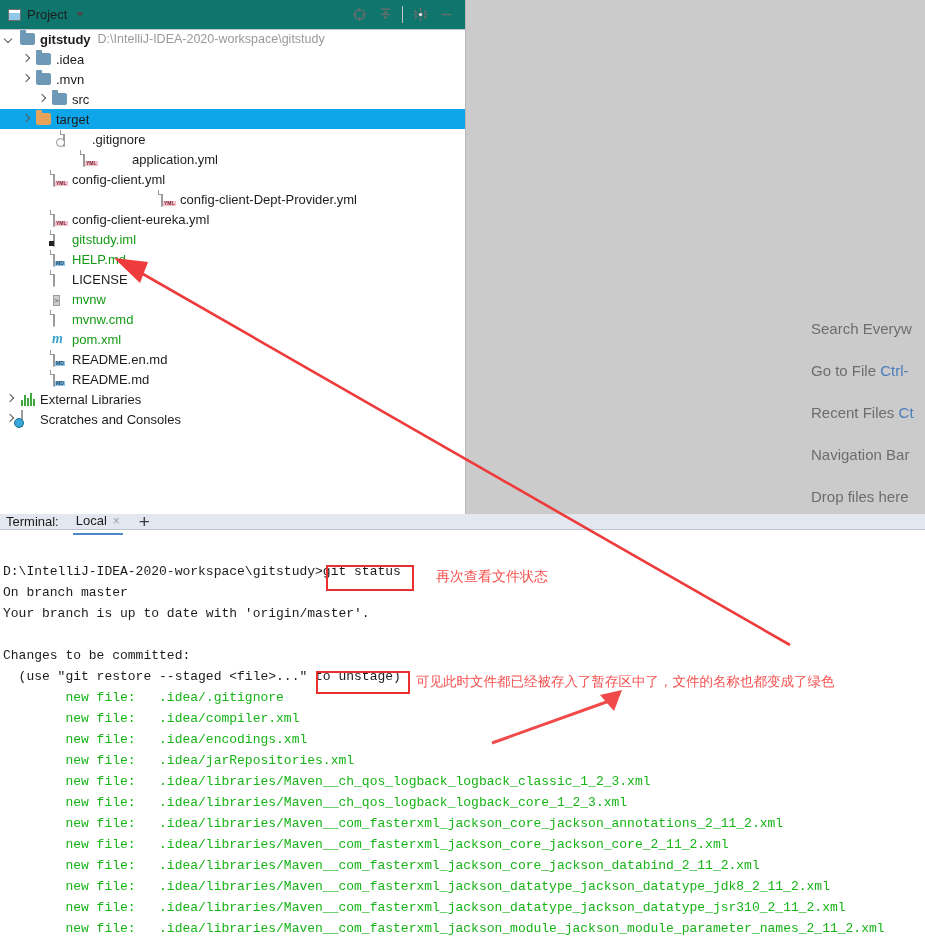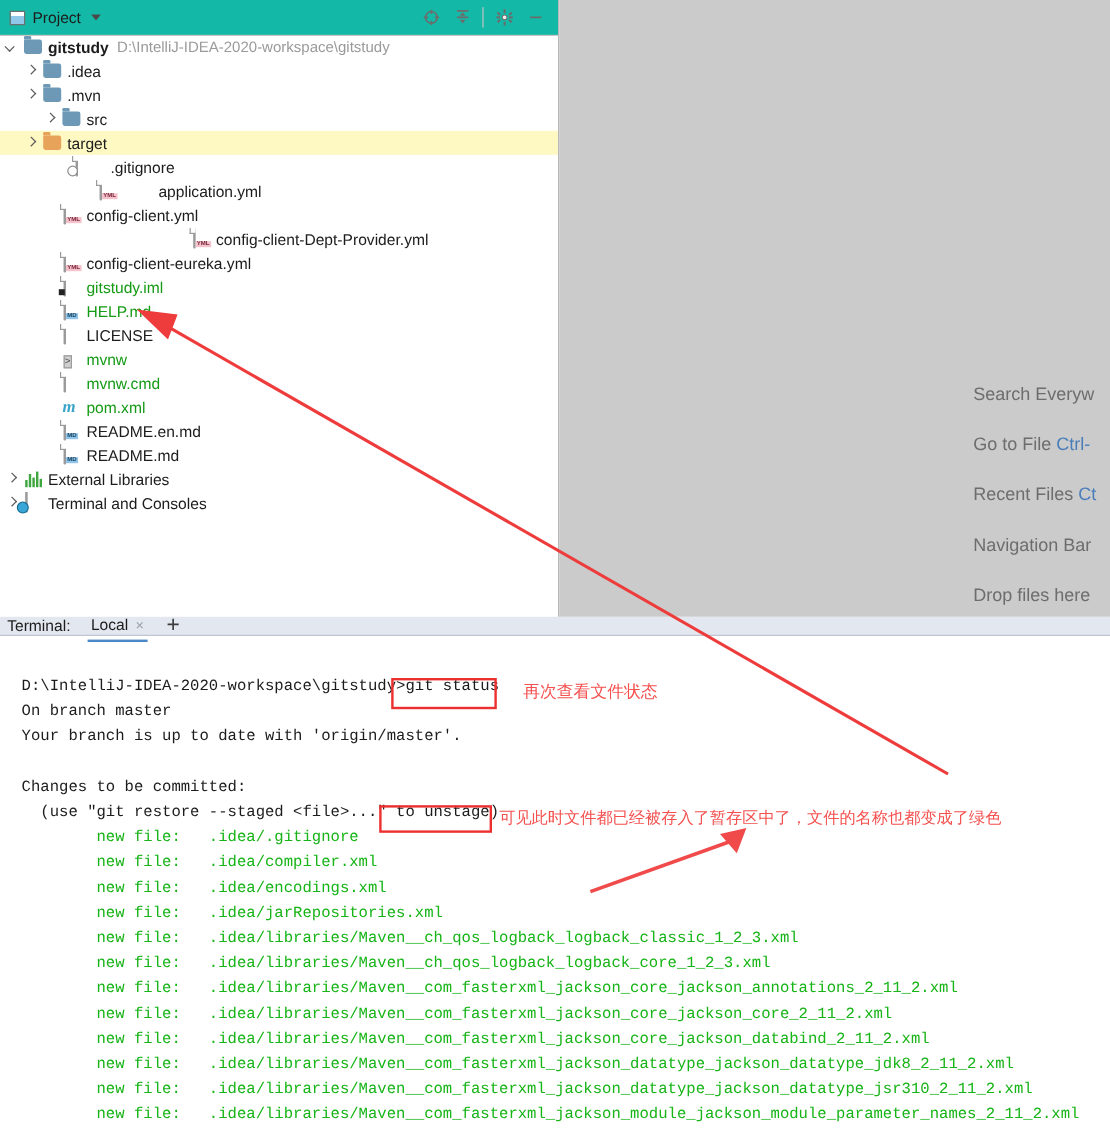--- a/index.html
+++ b/index.html
@@ -14,42 +14,42 @@
 
   
   .project-panel{
     position:absolute;left:0;top:0;width:466px;height:514px;
     background:#ffffff;
     border-right:1px solid #b8b8b8;
     box-sizing:border-box;
   }
   .pp-header{
     position:absolute;left:0;top:0;width:465px;height:29px;
-    background:#14b8a6;
+    background:#0f766e;
     border-bottom:1px solid #c6c6c6;
     display:flex;align-items:center;
   }
   .pp-title-wrap{display:flex;align-items:center;padding-left:8px;gap:6px;}
   .pp-winicon{
     width:13px;height:12px;border:1.6px solid #6e6e6e;box-sizing:border-box;
     background:linear-gradient(to bottom,#ffffff 0 35%,#8fc8e8 35% 100%);
   }
   .pp-title{font-size:13px;color:#1c1c1c;}
   .caret-down{
     width:0;height:0;border-left:4.5px solid transparent;border-right:4.5px solid transparent;
     border-top:5px solid #4a4a4a;margin-left:3px;
   }
   .pp-tools{margin-left:auto;display:flex;align-items:center;gap:0px;padding-right:6px;}
   .tool-btn{width:26px;height:27px;display:flex;align-items:center;justify-content:center;}
   .tb-sep{width:1px;height:17px;background:#c3c3c3;margin:0 4px;}
 
   
   .tree{position:absolute;left:0;top:29px;width:465px;bottom:0;overflow:hidden;}
   .row{height:20px;display:flex;align-items:center;font-size:13px;color:#1c1c1c;white-space:nowrap;}
-  .row.sel{background:#fef9c3;}
+  .row.sel{background:#0ea5e9;}
   .arrow{
     width:9px;height:9px;margin-left:0px;flex:0 0 auto;position:relative;
   }
   .arrow.closed::after{
     content:"";position:absolute;left:2px;top:0px;
     width:5px;height:5px;border-right:1.6px solid #5a5a5a;border-top:1.6px solid #5a5a5a;
     transform:rotate(45deg);
   }
   .arrow.open::after{
     content:"";position:absolute;left:0px;top:1px;
@@ -127,21 +127,21 @@
   }
   .tab.active{border-bottom:2.5px solid #4a88c7;}
   .tab-name{font-size:13px;color:#1c1c1c;}
   .tab-close{color:#9aa0ab;font-size:12px;}
   .tab-add{margin-left:16px;color:#3c3c3c;font-size:19px;line-height:19px;font-weight:300;}
 
   .term-body{
     position:absolute;left:0;top:543px;width:925px;bottom:12px;background:#ffffff;
     font-family:"Liberation Mono","DejaVu Sans Mono",monospace;
     font-size:13px;line-height:21px;color:#1c1c1c;
-    padding-top:18px;padding-left:18px;box-sizing:border-box;overflow:hidden;
+    padding-top:18px;padding-left:3px;box-sizing:border-box;overflow:hidden;
     white-space:pre;
   }
   .t-line{height:21px;}
   .t-green{color:#17b417;}
 
   
   .anno{position:absolute;color:#f4514f;font-size:14px;white-space:nowrap;}
   .anno-cn{font-family:"DejaVu Sans","Liberation Sans",sans-serif;}
   .redbox{position:absolute;border:2.5px solid #ec2f2f;box-sizing:border-box;}
   svg.overlay{position:absolute;left:0;top:0;width:925px;height:949px;pointer-events:none;}
@@ -315,21 +315,21 @@
                 <i style="height: 8px;"></i>
                 <i style="height: 13px;"></i>
                 <i style="height: 7px;"></i>
               </span>
             </span>
             <span class="lbl">External Libraries</span>
           </div>
           <div class="row" style="padding-left: 5px;">
             <span class="arrow closed"></span>
             <span class="ico" style="margin-left: 6px;"><span class="f-scr"></span></span>
-            <span class="lbl">Terminal and Consoles</span>
+            <span class="lbl">Scratches and Consoles</span>
           </div>
         </div>
     </div>
   </div>
 
   <div class="editor">
     <div class="hints" id="hints">
         <div class="hint"><span>Search Everyw</span></div>
         <div class="hint"><span>Go to File </span><span class="key">Ctrl-</span></div>
         <div class="hint"><span>Recent Files </span><span class="key">Ct</span></div>

